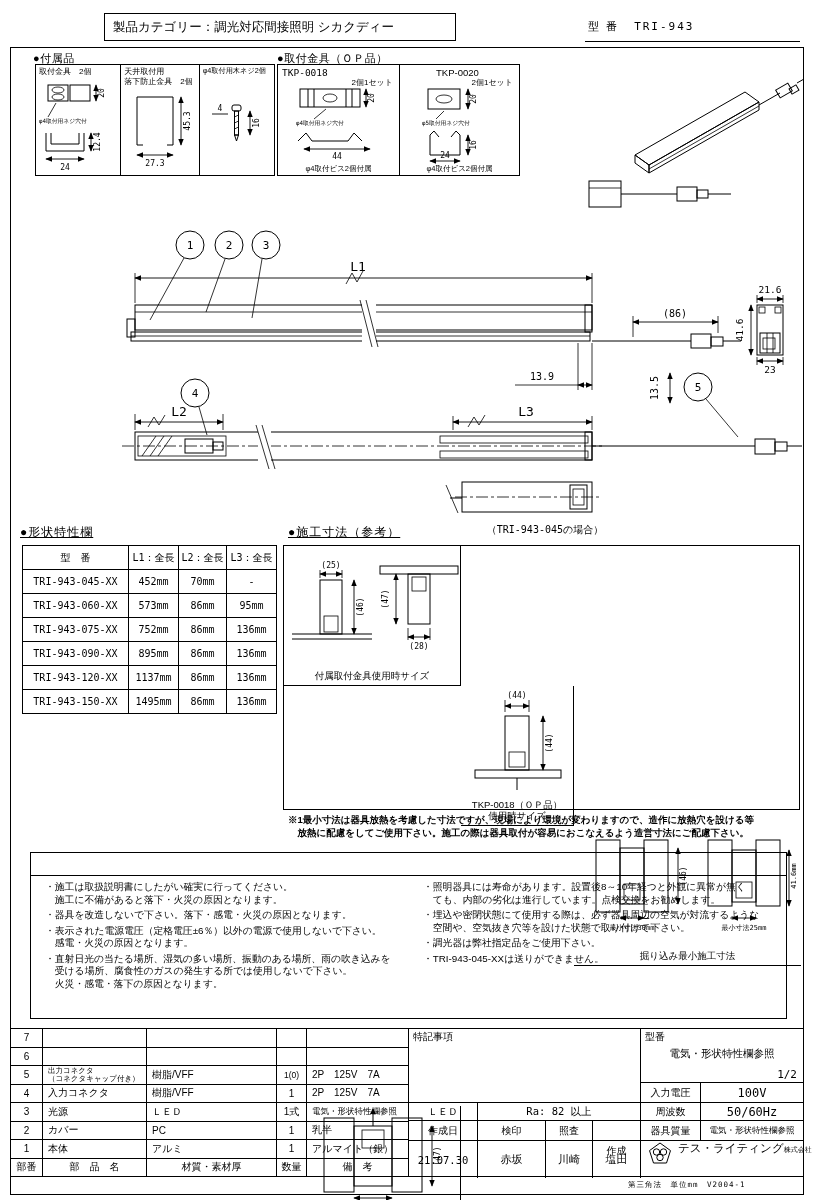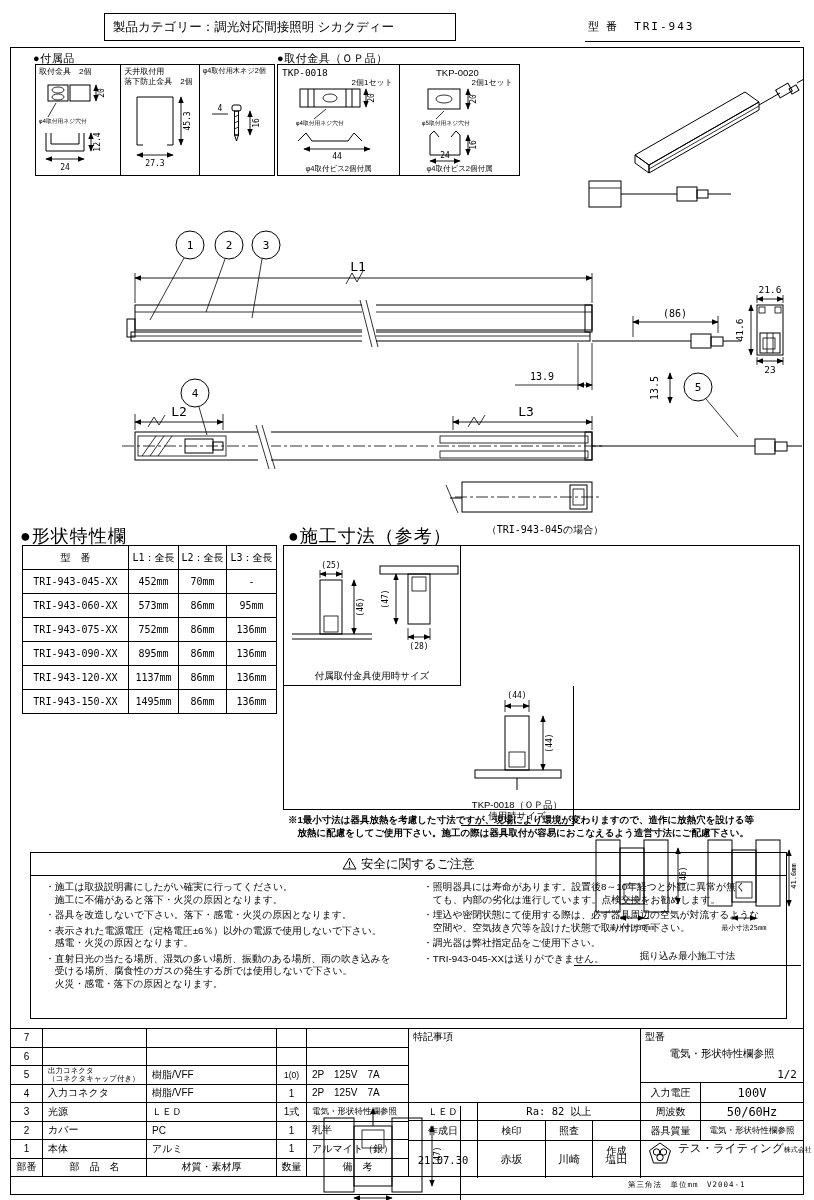--- a/index.html
+++ b/index.html
@@ -8,21 +8,21 @@
           font-family:"Liberation Sans", sans-serif; }
   .abs { position:absolute; }
   svg { display:block; overflow:visible; }
   svg .ln { stroke:#000; stroke-width:1; fill:none; }
   svg .thin { stroke:#000; stroke-width:0.8; fill:none; }
   svg .dimln { stroke:#000; stroke-width:0.9; fill:none; }
   svg .wht { fill:#fff; stroke:none; }
   svg text { fill:#000; font-family:"DejaVu Sans Mono", monospace; }
   .frame { border:1.6px solid #000; }
   .sec-label { font-size:11px; letter-spacing:0.5px; white-space:nowrap; }
-  .sec-title { font-size:18px; letter-spacing:1px; white-space:nowrap; }
+  .sec-title { font-size:12px; letter-spacing:1px; white-space:nowrap;text-decoration:underline; }
   .cellbox { position:relative; }
   .acc-title { position:absolute; top:2px; left:3px; font-size:8px; line-height:1.2; white-space:pre-line; }
   .acc-cap { position:absolute; bottom:1px; left:0; width:100%; text-align:center; font-size:7.5px; white-space:nowrap; }
   .cap { position:absolute; bottom:3px; left:0; width:100%; text-align:center; font-size:9.5px; line-height:1.15; white-space:pre-line; }
   table.spec { border-collapse:collapse; font-family:"DejaVu Sans Mono", monospace; }
   table.spec th, table.spec td { border:1.2px solid #000; height:24px; text-align:center;
     font-size:10px; font-weight:normal; padding:0 2px; white-space:nowrap; }
   .note-line { font-size:9.5px; font-weight:bold; white-space:nowrap; }
   .safety-item { white-space:pre-line; font-size:9.8px; line-height:1.28; margin-bottom:3px; }
   .pt-row { display:grid; grid-template-columns:32px 104px 130px 30px 1fr; border-bottom:1.2px solid #000; flex:1; }
@@ -417,28 +417,20 @@
         <text font-size="7" x="89" y="103" text-anchor="middle">最小寸法42mm</text>
       </svg>
 
     </div>
 
   </div>
   <div class="abs note-line" style="left:288px; top:814px;">※1最小寸法は器具放熱を考慮した寸法ですが、現場により環境が変わりますので、造作に放熱穴を設ける等</div>
   <div class="abs note-line" style="left:288px; top:827px;">　放熱に配慮をしてご使用下さい。施工の際は器具取付が容易におこなえるよう造営寸法にご配慮下さい。</div>
 
   <div class="abs" style="left:30px; top:852px; width:757px; height:167px; border:1.5px solid #000;">
-    <div class="abs" style="top:3px; left:0; width:100%; text-align:center; font-size:12.5px;">
-      <svg width="15" height="13" viewBox="0 0 15 13" style="display:inline-block; vertical-align:-2px;">
-        <polygon class="ln" points="7.5,1 14,12 1,12"></polygon>
-        <line class="ln" x1="7.5" y1="4.5" x2="7.5" y2="8.5"></line>
-        <circle cx="7.5" cy="10.3" r="0.8" fill="#000"></circle>
-      </svg>
-      <span>安全に関するご注意</span>
-    </div>
     <div class="abs" style="top:22px; left:0; width:100%; border-top:1.4px solid #000;"></div>
     <div class="abs" style="left:14px; top:28px; width:364px;">
       <div class="safety-item">・施工は取扱説明書にしたがい確実に行ってください。
 　施工に不備があると落下・火災の原因となります。</div>
       <div class="safety-item">・器具を改造しないで下さい。落下・感電・火災の原因となります。</div>
       <div class="safety-item">・表示された電源電圧（定格電圧±6％）以外の電源で使用しないで下さい。
 　感電・火災の原因となります。</div>
       <div class="safety-item">・直射日光の当たる場所、湿気の多い場所、振動のある場所、雨の吹き込みを
 　受ける場所、腐食性のガスの発生する所では使用しないで下さい。
 　火災・感電・落下の原因となります。</div>

